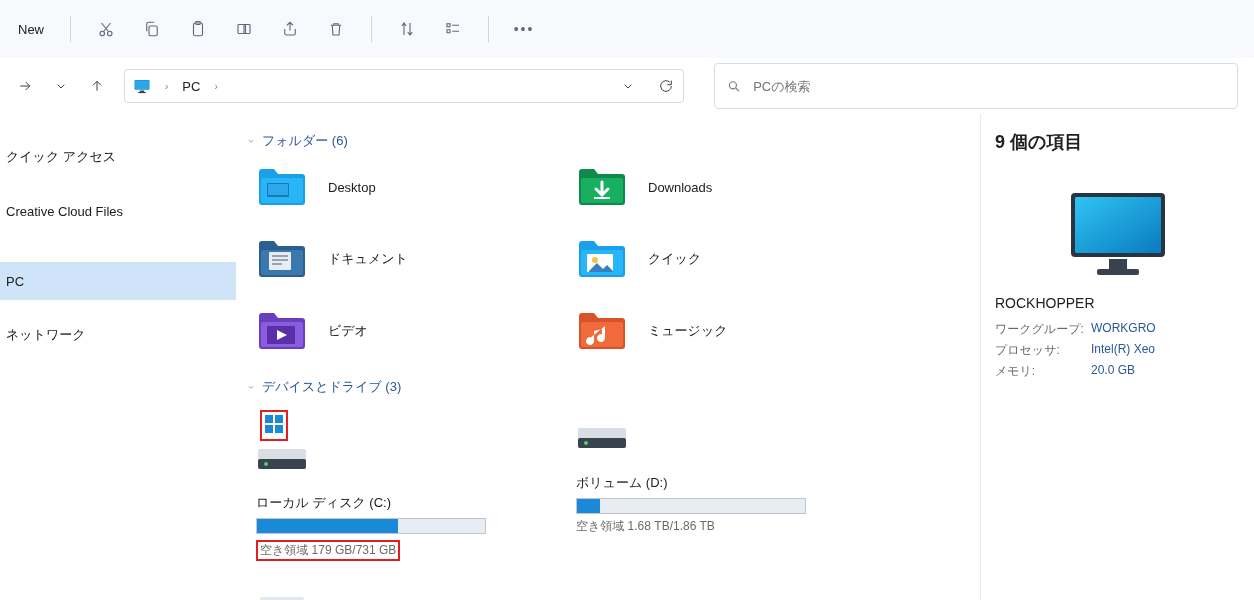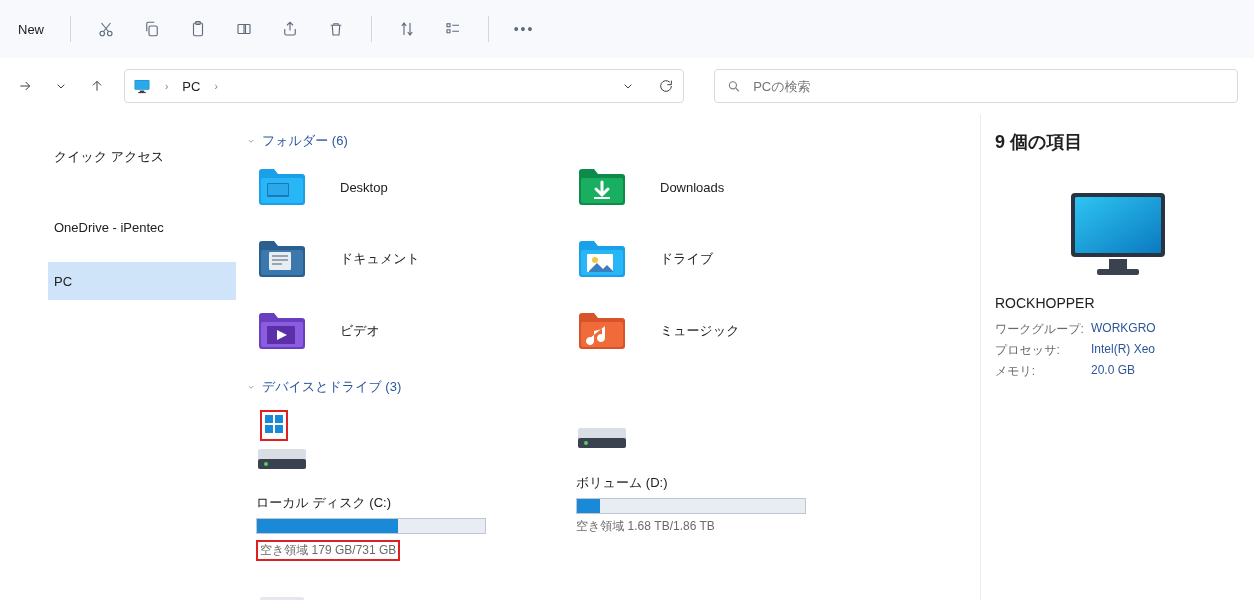--- a/index.html
+++ b/index.html
@@ -15,34 +15,34 @@
 
 
 .navrow { height: 56px; display: flex; align-items: center; padding: 0 16px; gap: 18px; }
 .navbtn { width: 18px; display: flex; justify-content: center; align-items: center; color: #404040; cursor: pointer; }
 .navbtn svg { width: 16px; height: 16px; stroke: #404040; fill: none; stroke-width: 1.5; }
 .addressbar { flex: 0 0 560px; height: 34px; border: 1px solid #d6dbe3; border-radius: 4px; display: flex; align-items: center; padding: 0 8px; gap: 10px; }
 .pc-icon-box { display: flex; align-items: center; }
 .addressbar .crumb { font-size: 13px; }
 .addressbar .crumb-sep { color: #808080; font-size: 10px; margin: 0 4px; }
 .addressbar .spacer { flex: 1; }
-.searchbar { flex: 1; height: 34px; border: 1px solid #d6dbe3; border-radius: 4px; display: flex; align-items: center; padding: 0 12px; gap: 12px; margin-left: 12px; }
+.searchbar { flex: 1; height: 46px; border: 1px solid #d6dbe3; border-radius: 4px; display: flex; align-items: center; padding: 0 12px; gap: 12px; margin-left: 12px; }
 .searchbar input { border: none; outline: none; font-size: 13px; color: #808080; width: 100%; background: transparent; }
 
 
 .columns { display: flex; height: calc(600px - 114px); }
-.sidebar { width: 236px; padding-top: 24px; padding-left: 48px; }
+.sidebar { width: 236px; padding-top: 24px; }
 .sidebar-item { height: 38px; display: flex; align-items: center; padding-left: 6px; font-size: 13px; cursor: pointer; }
 .sidebar-item.selected { background: #cfe4f8; }
 
 .main { flex: 1; padding: 14px 10px 14px 10px; overflow: auto; }
 .group-header { color: #2b569a; font-size: 13px; display: flex; align-items: center; gap: 6px; margin: 4px 0 8px 0; cursor: pointer; }
 .group-chevron svg { width: 10px; height: 10px; stroke: #8a8a8a; fill: none; stroke-width: 2; }
 .folder-grid { display: grid; grid-template-columns: 320px 320px; row-gap: 26px; margin: 14px 0 24px 10px; }
-.folder-item { display: flex; align-items: center; gap: 32px; cursor: pointer; }
+.folder-item { display: flex; align-items: center; gap: 20px; cursor: pointer; }
 .folder-icon { width: 52px; height: 46px; display: flex; align-items: center; justify-content: center; }
 .folder-label { font-size: 13px; }
 
 .drive-grid { display: grid; grid-template-columns: 320px 320px; row-gap: 28px; margin: 14px 0 0 10px; }
 .drive-item { display: flex; align-items: flex-start; gap: 18px; cursor: pointer; flex-direction: column; }
 .drive-icon { width: 52px; height: 46px; position: relative; }
 .drive-info { flex: 1; }
 .drive-name { font-size: 13px; margin-bottom: 6px; }
 .drive-bar { width: 230px; height: 16px; border: 1px solid #c0c6cf; background: #e8ecf3; margin-bottom: 4px; }
 .drive-bar-fill { height: 100%; background: #1a89d8; }
@@ -171,29 +171,32 @@
   </div>
 </div>
 
 <div class="columns">
 
   <div class="sidebar">
     <div class="sidebar-item">
         <span>クイック アクセス</span>
       </div>
     <div style="height:16px"></div>
+    <div class="sidebar-item">
+        <span>Creative Cloud Files</span>
+      </div>
     <div style="height:16px"></div>
-    <div class="sidebar-item">
-        <span>OneDrive - iPentec</span>
-      </div>
     <div style="height:16px"></div>
     <div class="sidebar-item selected">
         <span>PC</span>
       </div>
     <div style="height:16px"></div>
+    <div class="sidebar-item">
+        <span>ネットワーク</span>
+      </div>
   </div>
 
   <div class="main">
 
     <div class="group-header">
       <span class="group-chevron"><svg viewBox="0 0 24 24">
             <path d="M7 10 l5 5 5-5"></path>
           </svg></span>
       <span>フォルダー (6)</span>
     </div>
@@ -241,21 +244,21 @@
       <div class="folder-item">
         <span class="folder-icon">
           <svg width="50" height="42" viewBox="0 0 50 42">
               <path d="M2 10 V6 a3 3 0 0 1 3-3 h12 l4 5 h24 a3 3 0 0 1 3 3 v25 a3 3 0 0 1 -3 3 H5 a3 3 0 0 1 -3-3 z" fill="#1aa0e8"></path>
               <rect x="4" y="12" width="42" height="25" rx="2" fill="#29b6f6"></rect>
               <rect x="10" y="16" width="26" height="18" rx="1" fill="#fff"></rect>
               <circle cx="18" cy="22" r="3" fill="#f4c542"></circle>
               <path d="M12 33 l8-8 6 6 4-4 6 6 v1 H12 z" fill="#3a80c0"></path>
             </svg>
         </span>
-        <span class="folder-label">ドライブ</span>
+        <span class="folder-label">クイック</span>
       </div>
 
       <div class="folder-item">
         <span class="folder-icon">
           <svg width="50" height="42" viewBox="0 0 50 42">
               <path d="M2 10 V6 a3 3 0 0 1 3-3 h12 l4 5 h24 a3 3 0 0 1 3 3 v25 a3 3 0 0 1 -3 3 H5 a3 3 0 0 1 -3-3 z" fill="#6a3fbf"></path>
               <rect x="4" y="12" width="42" height="25" rx="2" fill="#8a5ce0"></rect>
               <rect x="10" y="16" width="28" height="18" rx="1" fill="#5a2fa8"></rect>
               <polygon points="20,20 20,30 30,25" fill="#fff"></polygon>
             </svg>

